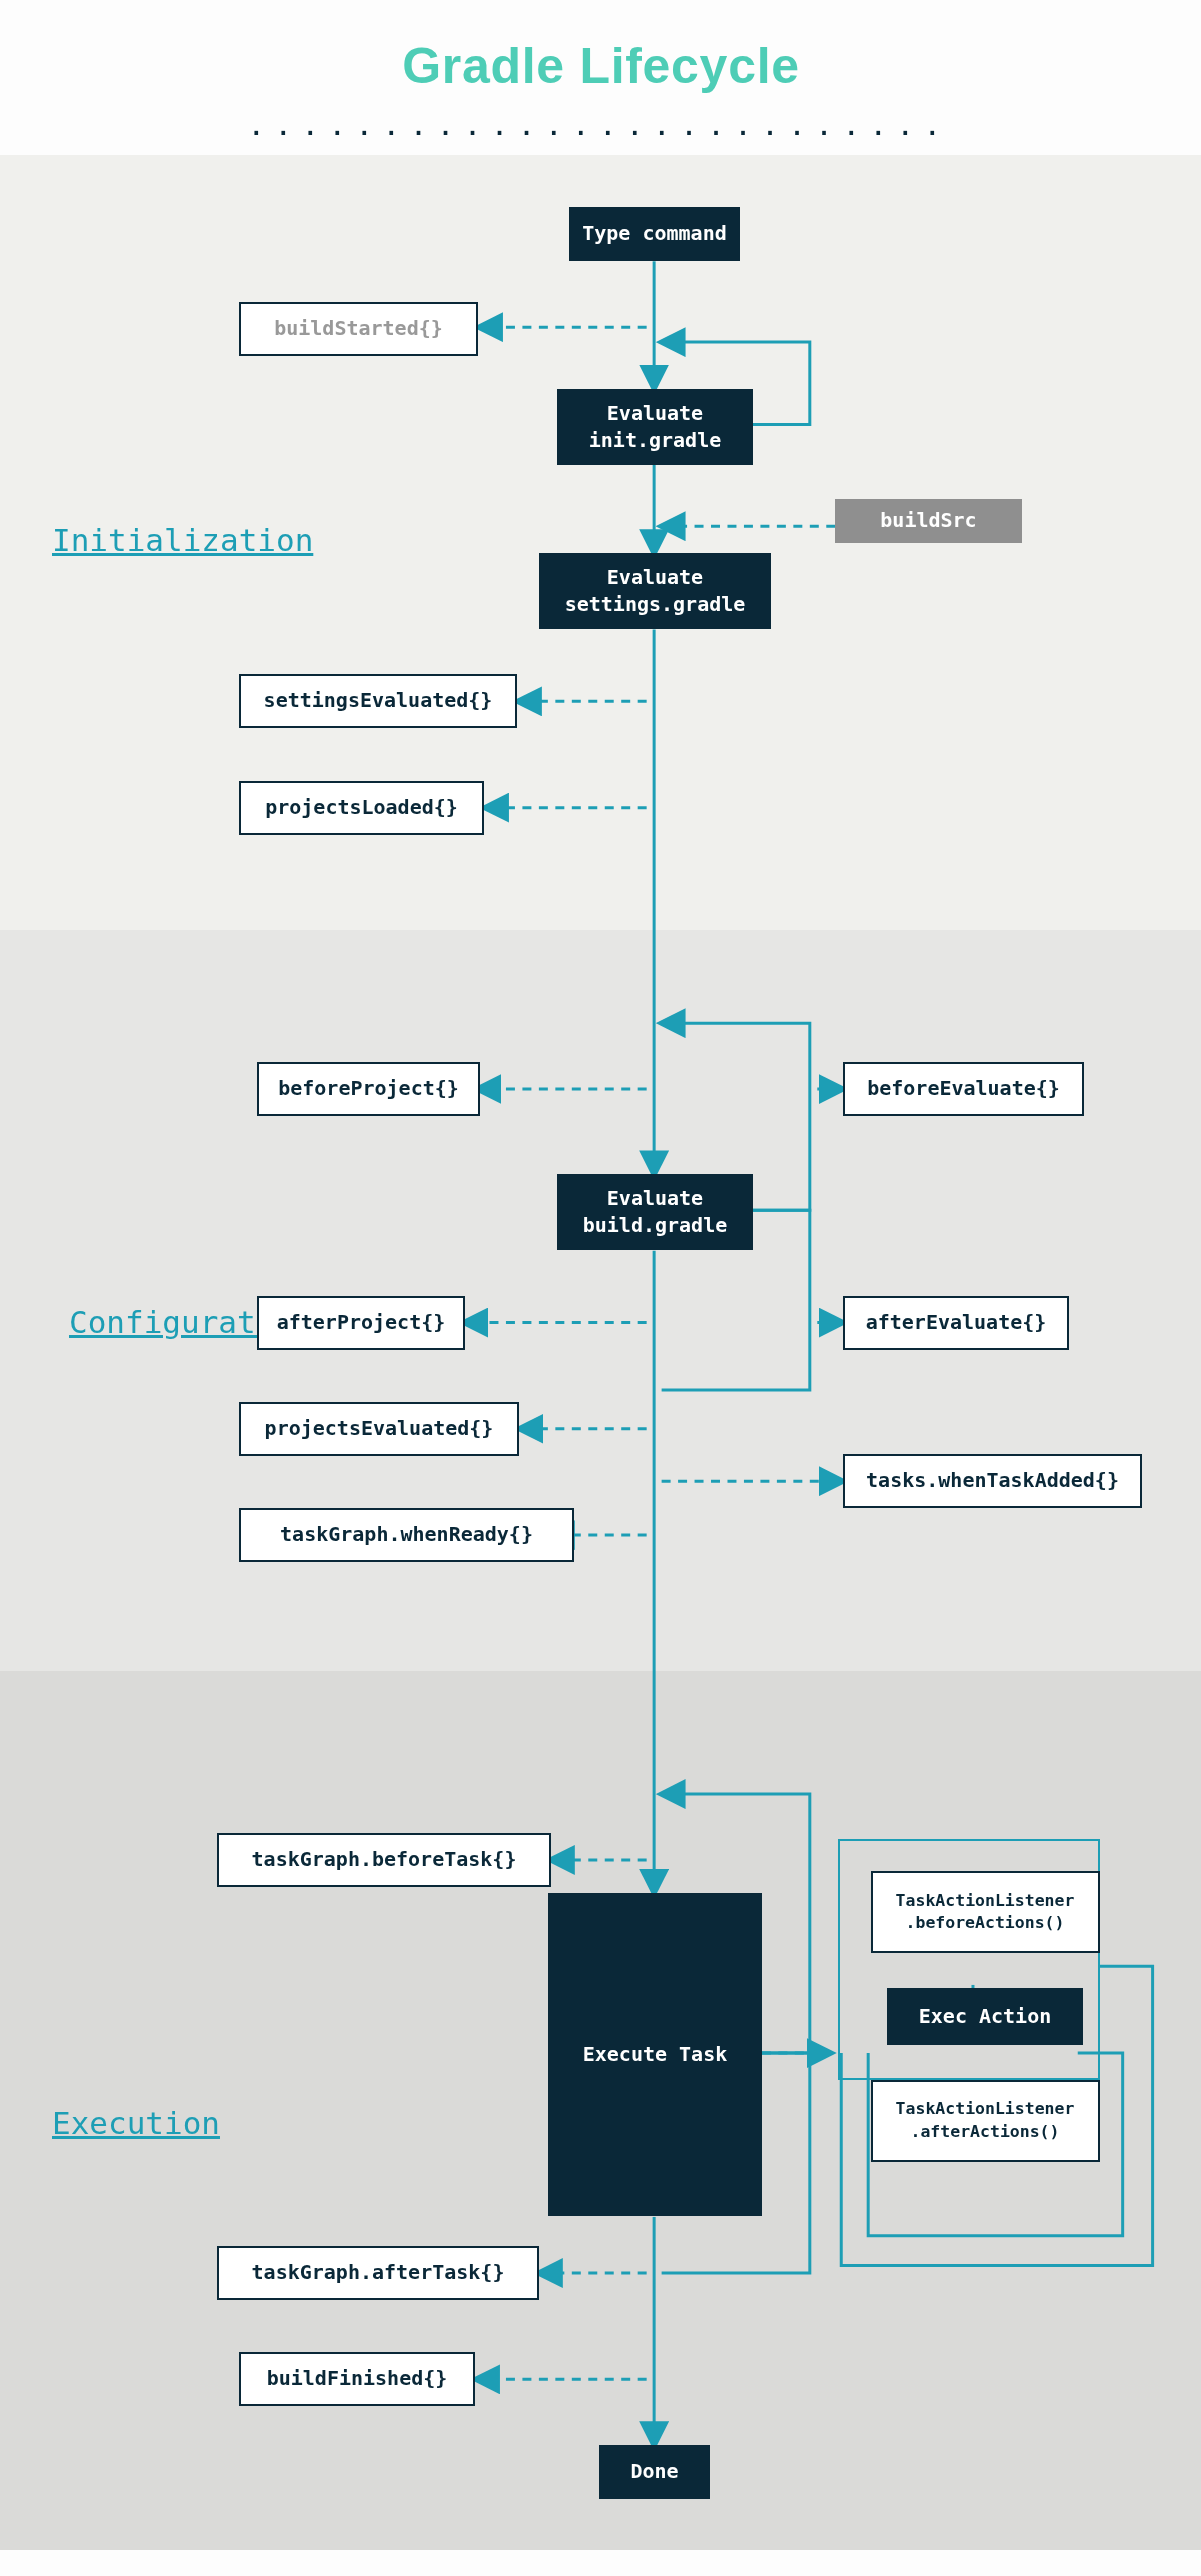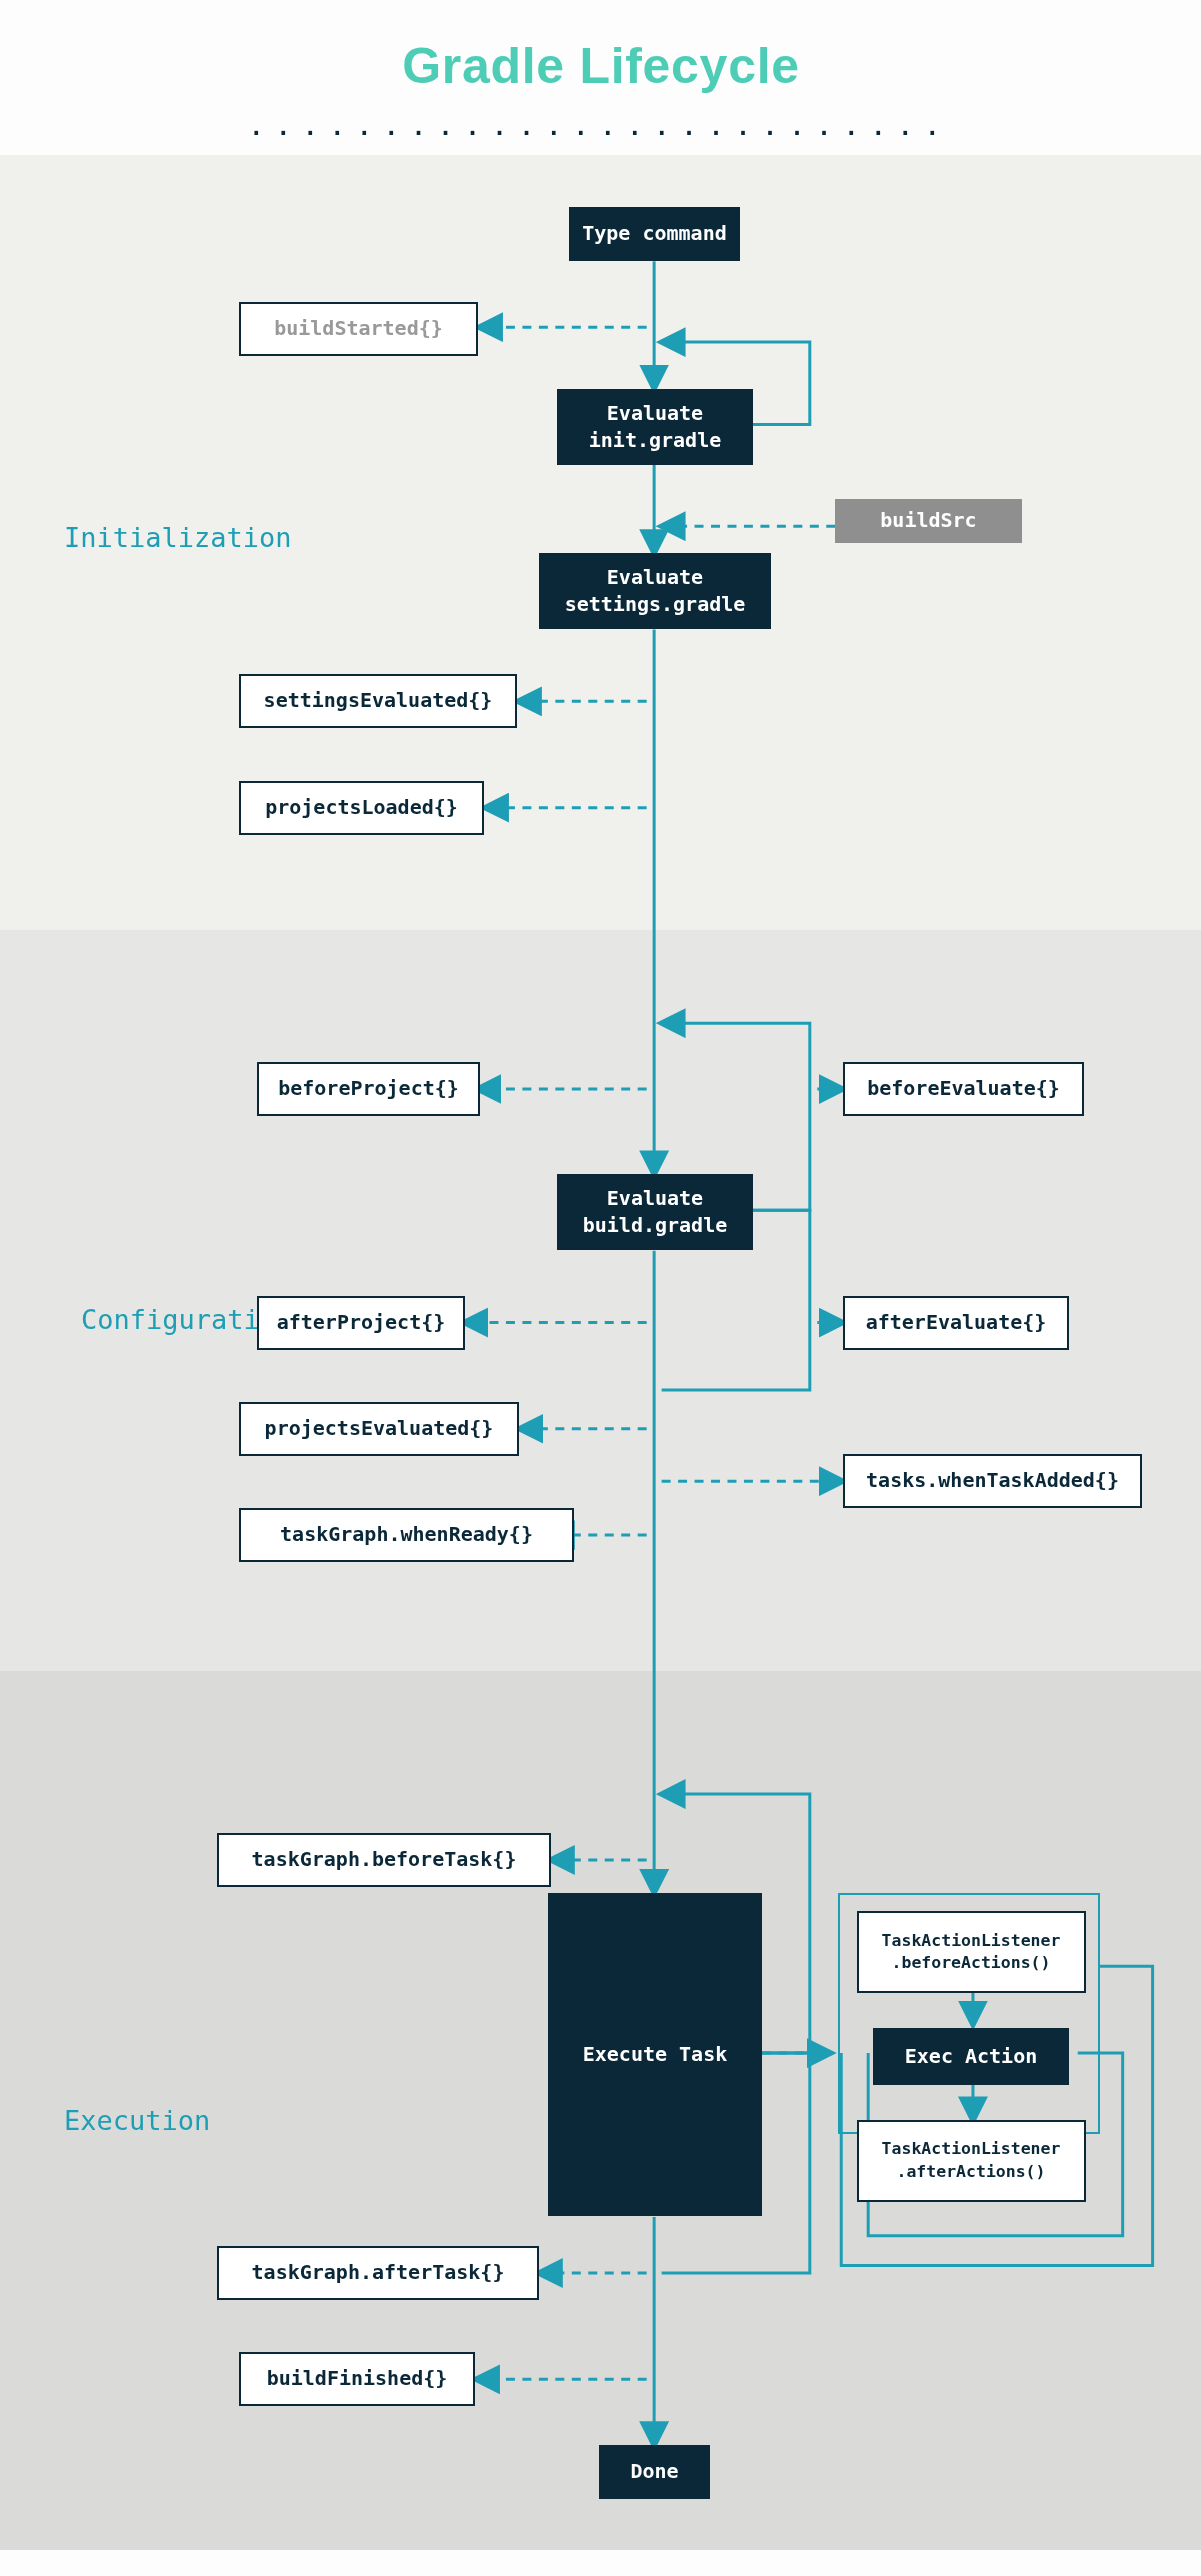--- a/index.html
+++ b/index.html
@@ -35,24 +35,25 @@
   .phase {
     position: absolute;
     left: 0;
     width: 1202px;
   }
   .phase-init { top: 0; height: 775px; background: #f0f0ed; }
   .phase-config { top: 775px; height: 741px; background: #e6e6e4; }
   .phase-exec { top: 1516px; height: 879px; background: #dadad8; }
   .phase-label {
     position: absolute;
-    left: 64px;
+    left: 52px;
     color: #1d9eb5;
-    font-size: 27px;
+    font-size: 31px;
     font-weight: 500;
+    text-decoration: underline;
   }
   .label-init { top: 367px; }
   .label-config { top: 374px; margin-left: 17px; }
   .label-exec { top: 434px; }
 
   .box {
     position: absolute;
     border: 2.2px solid #0a2838;
     text-align: center;
     display: flex;
@@ -189,21 +190,21 @@
       <span>taskGraph.whenReady{}</span>
     </div>
 
   <div class="box dark" style="left:548px;top:1738px;width:214px;height:323px;">
       <span>Execute Task</span>
     </div>
   <div class="box light" style="left:217px;top:1678px;width:334px;height:54px;">
       <span>taskGraph.beforeTask{}</span>
     </div>
 
-  <div class="box light" style="left:838px;top:1738px;width:262px;height:241px;padding:12px;background:transparent;border-color:#1d9eb5;">
+  <div class="box light" style="left:838px;top:1684px;width:262px;height:241px;padding:26px;background:transparent;border-color:#1d9eb5;">
     <div style="position:relative;width:100%;height:100%;">
       <div class="box light" style="position:absolute;left:4.5px;top:4.5px;width:229px;height:82px;font-size:16.5px;white-space:pre-line;"><span>TaskActionListener
 .beforeActions()</span></div>
       <div class="box dark" style="position:absolute;left:21px;top:121px;width:196px;height:57px;">
           <span>Exec Action</span>
         </div>
       <div class="box light" style="position:absolute;left:4.5px;top:213px;width:229px;height:82px;font-size:16.5px;white-space:pre-line;"><span>TaskActionListener
 .afterActions()</span></div>
     </div>
   </div>

